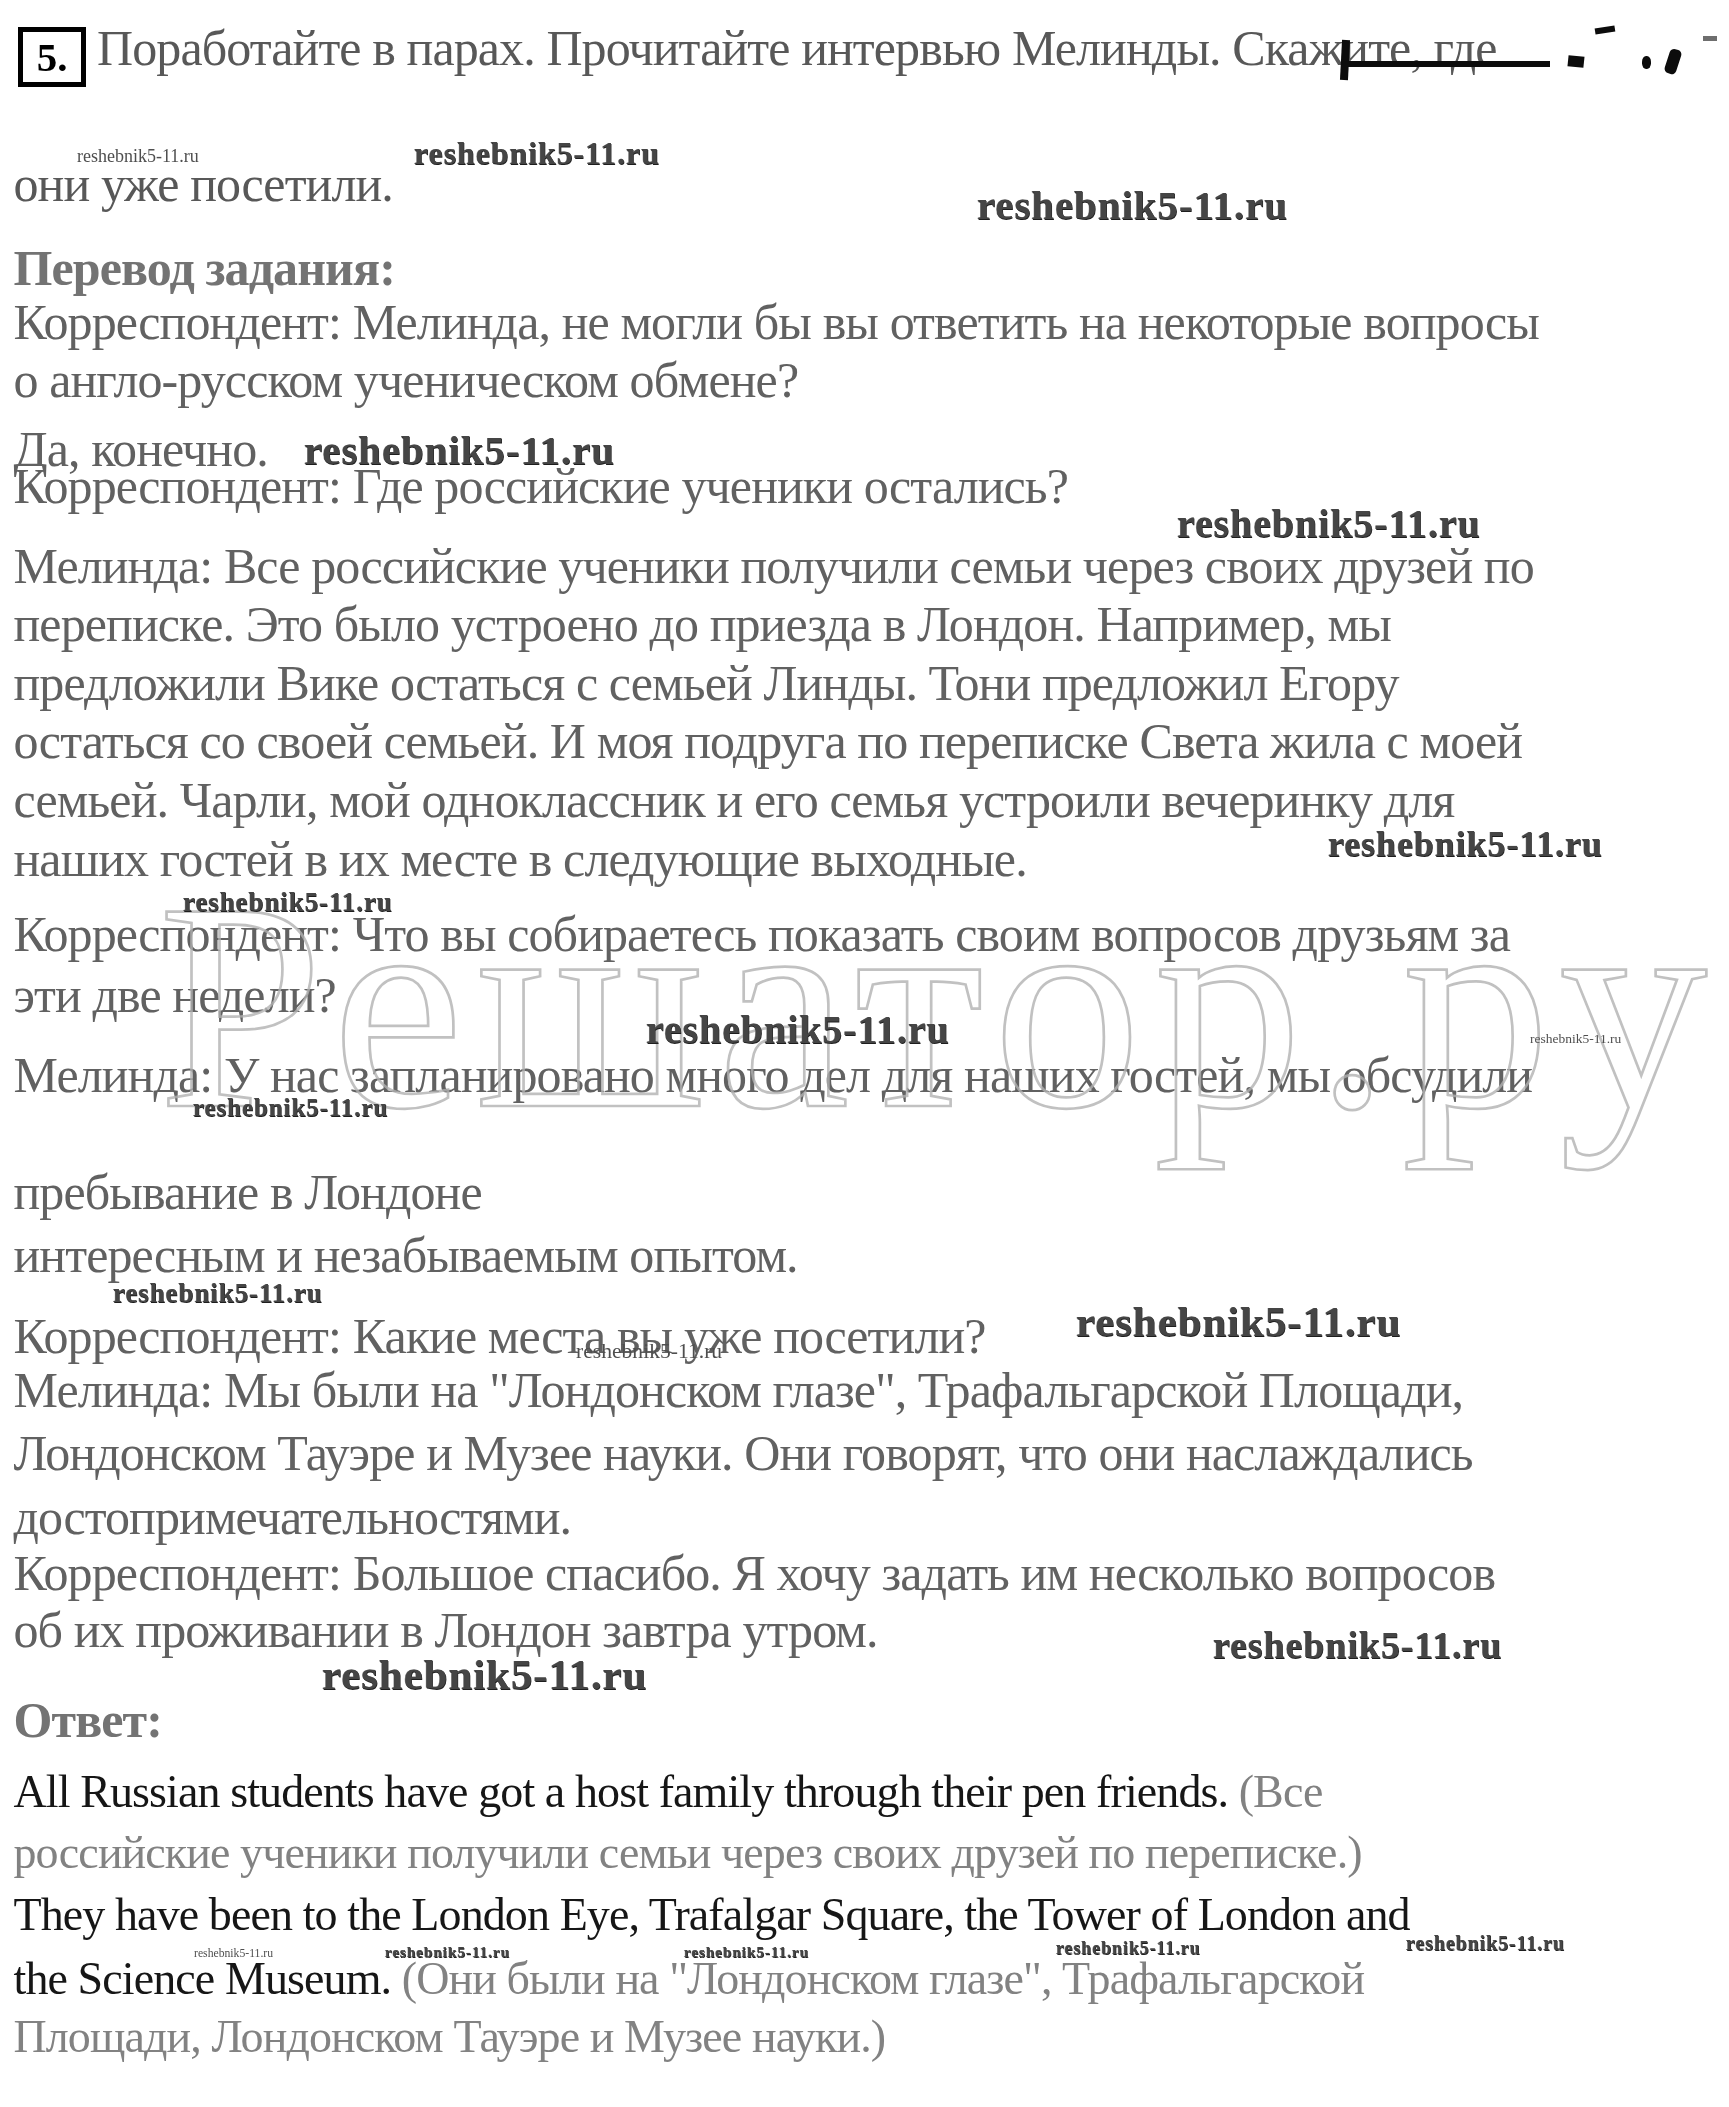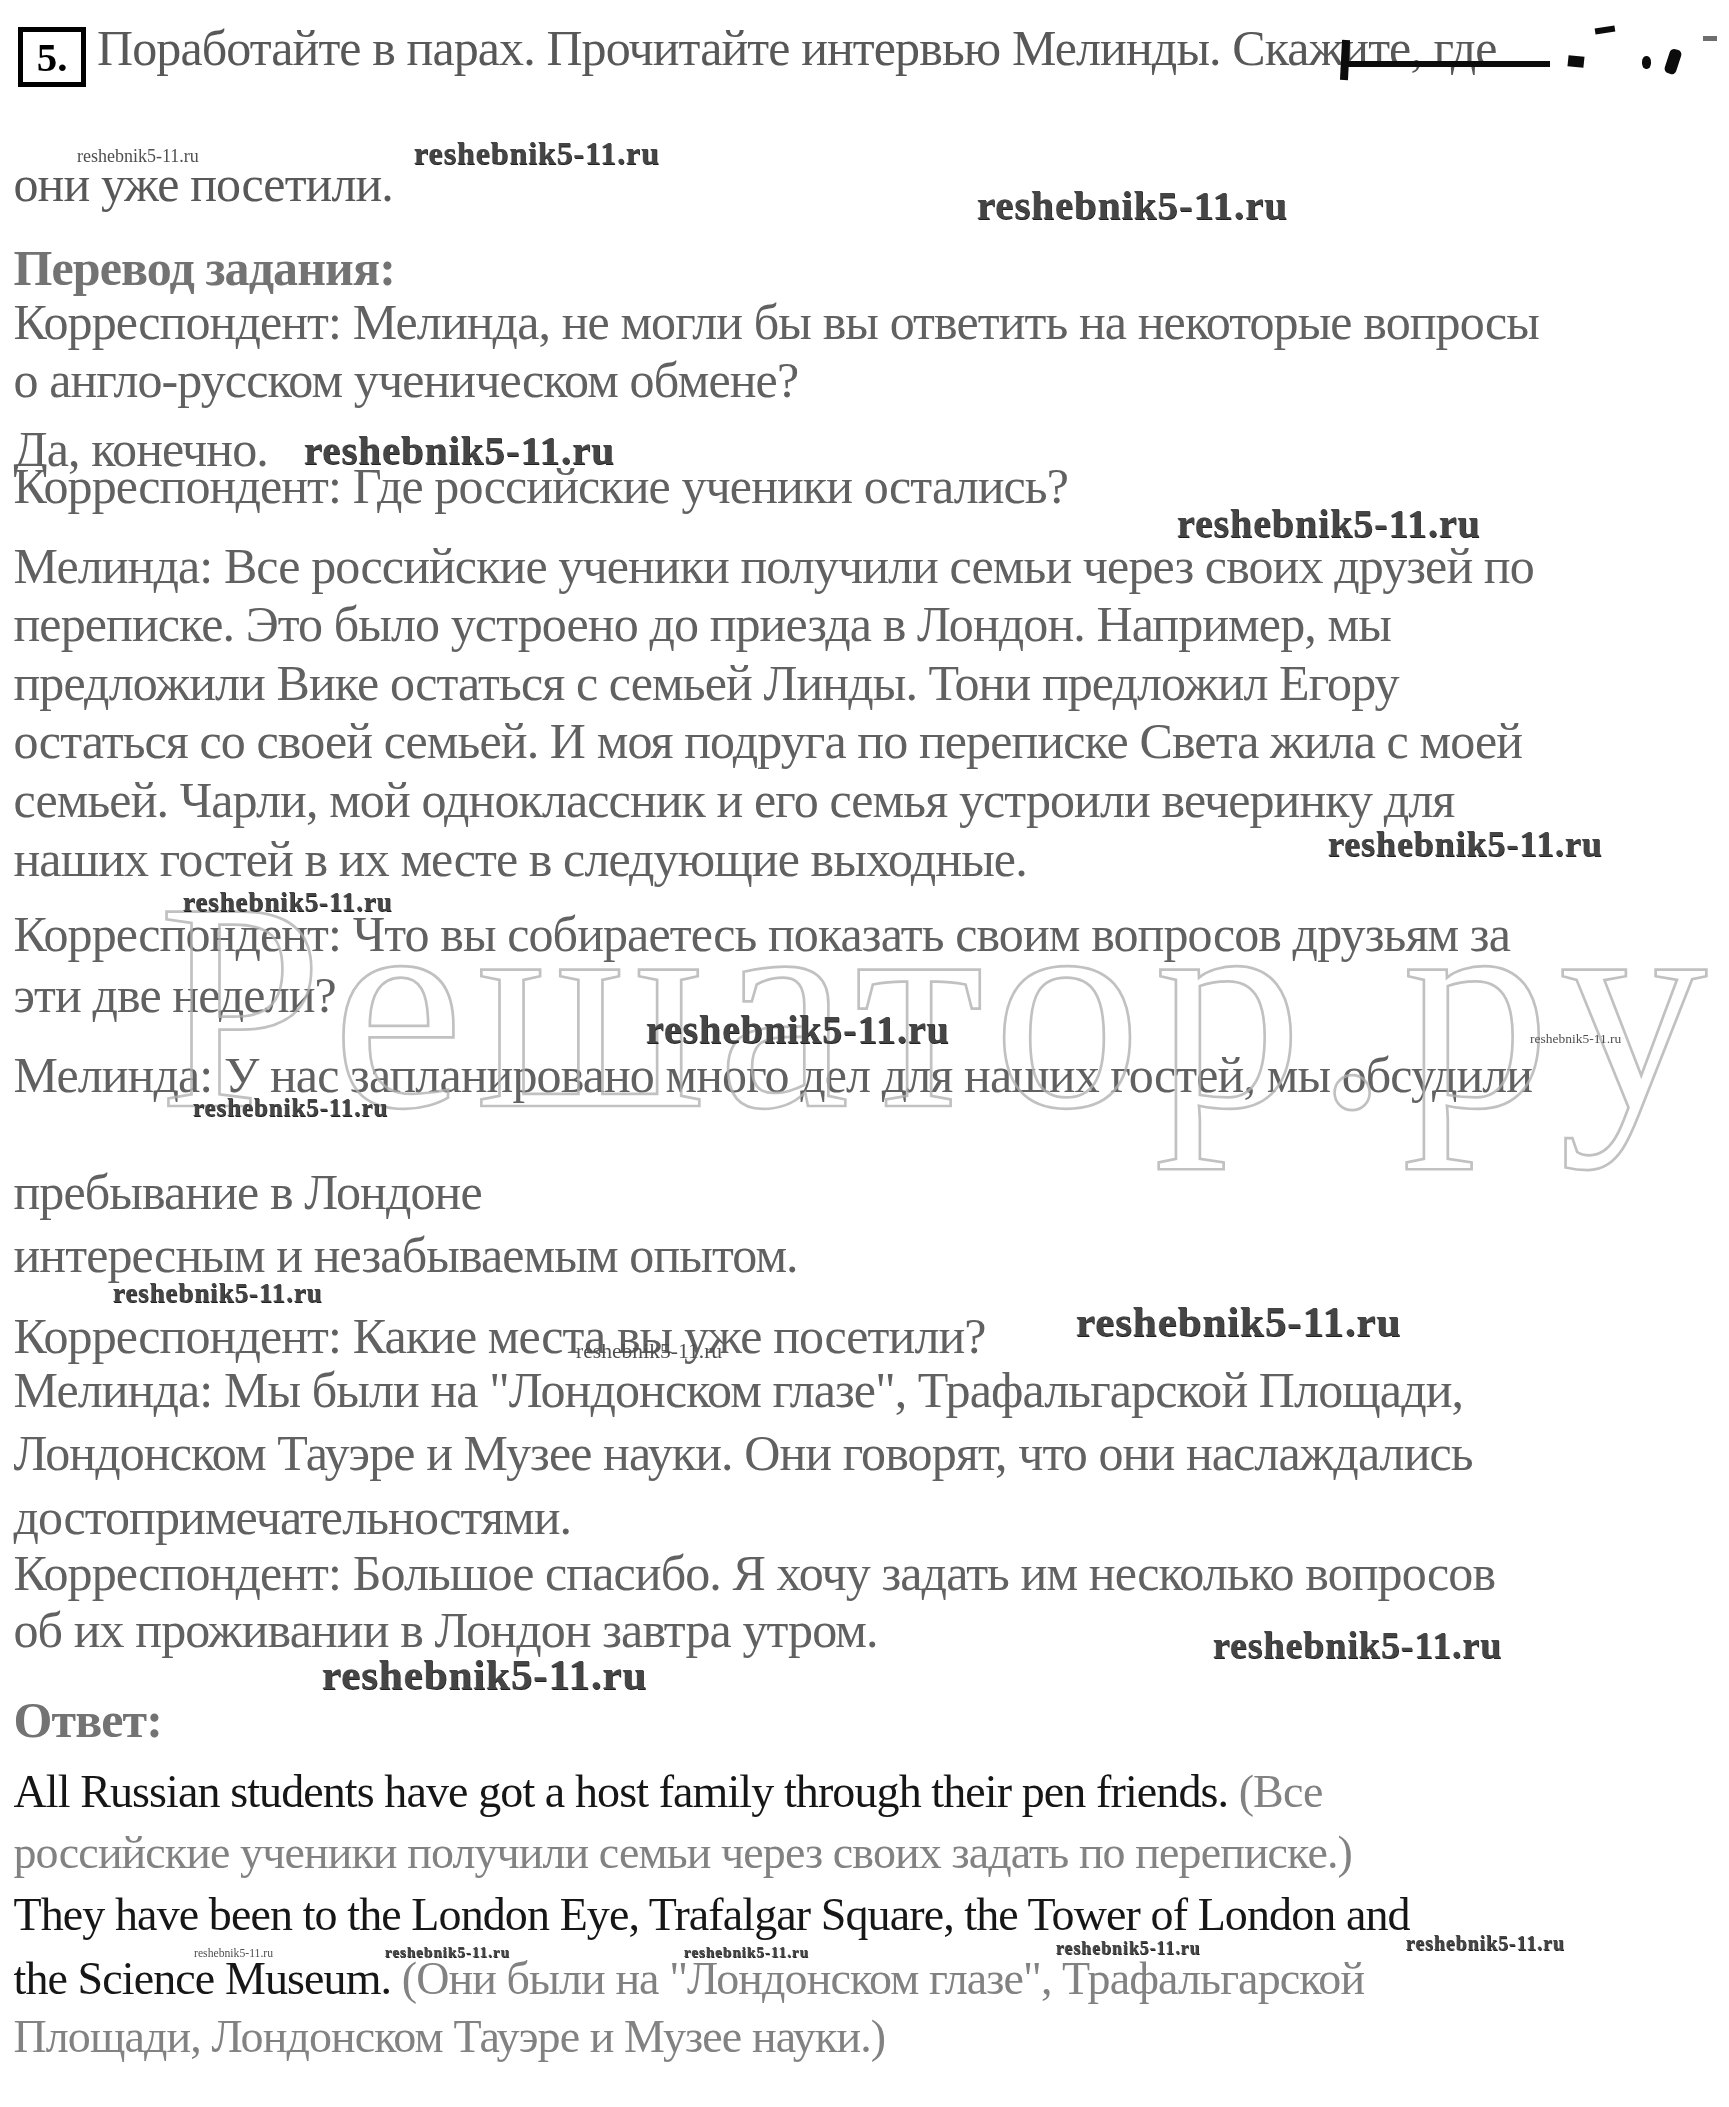--- a/index.html
+++ b/index.html
@@ -55,21 +55,21 @@
   <div class="ln" style="top:1311px">Корреспондент: Какие места вы уже посетили?</div>
   <div class="ln" style="top:1365px">Мелинда: Мы были на "Лондонском глазе", Трафальгарской Площади,</div>
   <div class="ln" style="top:1428px">Лондонском Тауэре и Музее науки. Они говорят, что они наслаждались</div>
   <div class="ln" style="top:1492px">достопримечательностями.</div>
   <div class="ln" style="top:1548px">Корреспондент: Большое спасибо. Я хочу задать им несколько вопросов</div>
   <div class="ln" style="top:1605px">об их проживании в Лондон завтра утром.</div>
 
   <div class="ln hd" style="top:1695px">Ответ:</div>
 
   <div class="ln ans" style="top:1769px"><span>All Russian students have got a host family through their pen friends. </span><span class="gray">(Все</span></div>
-  <div class="ln ans gray" style="top:1830px">российские ученики получили семьи через своих задать по переписке.)</div>
+  <div class="ln ans gray" style="top:1830px">российские ученики получили семьи через своих друзей по переписке.)</div>
   <div class="ln ans" style="top:1892px">They have been to the London Eye, Trafalgar Square, the Tower of London and</div>
   <div class="ln ans" style="top:1956px"><span>the Science Museum. </span><span class="gray">(Они были на "Лондонском глазе", Трафальгарской</span></div>
   <div class="ln ans gray" style="top:2014px">Площади, Лондонском Тауэре и Музее науки.)</div>
 
   <div class="wm giant" style="left:158px;top:857px;font-size:297px">Решатор.ру</div>
 
   <div class="wm" style="left:77px;top:147px;font-size:18px">reshebnik5-11.ru</div>
   <div class="wm b" style="left:414px;top:137px;font-size:32px">reshebnik5-11.ru</div>
   <div class="wm b" style="left:977px;top:185px;font-size:41px">reshebnik5-11.ru</div>
   <div class="wm b" style="left:304px;top:430px;font-size:41px">reshebnik5-11.ru</div>

